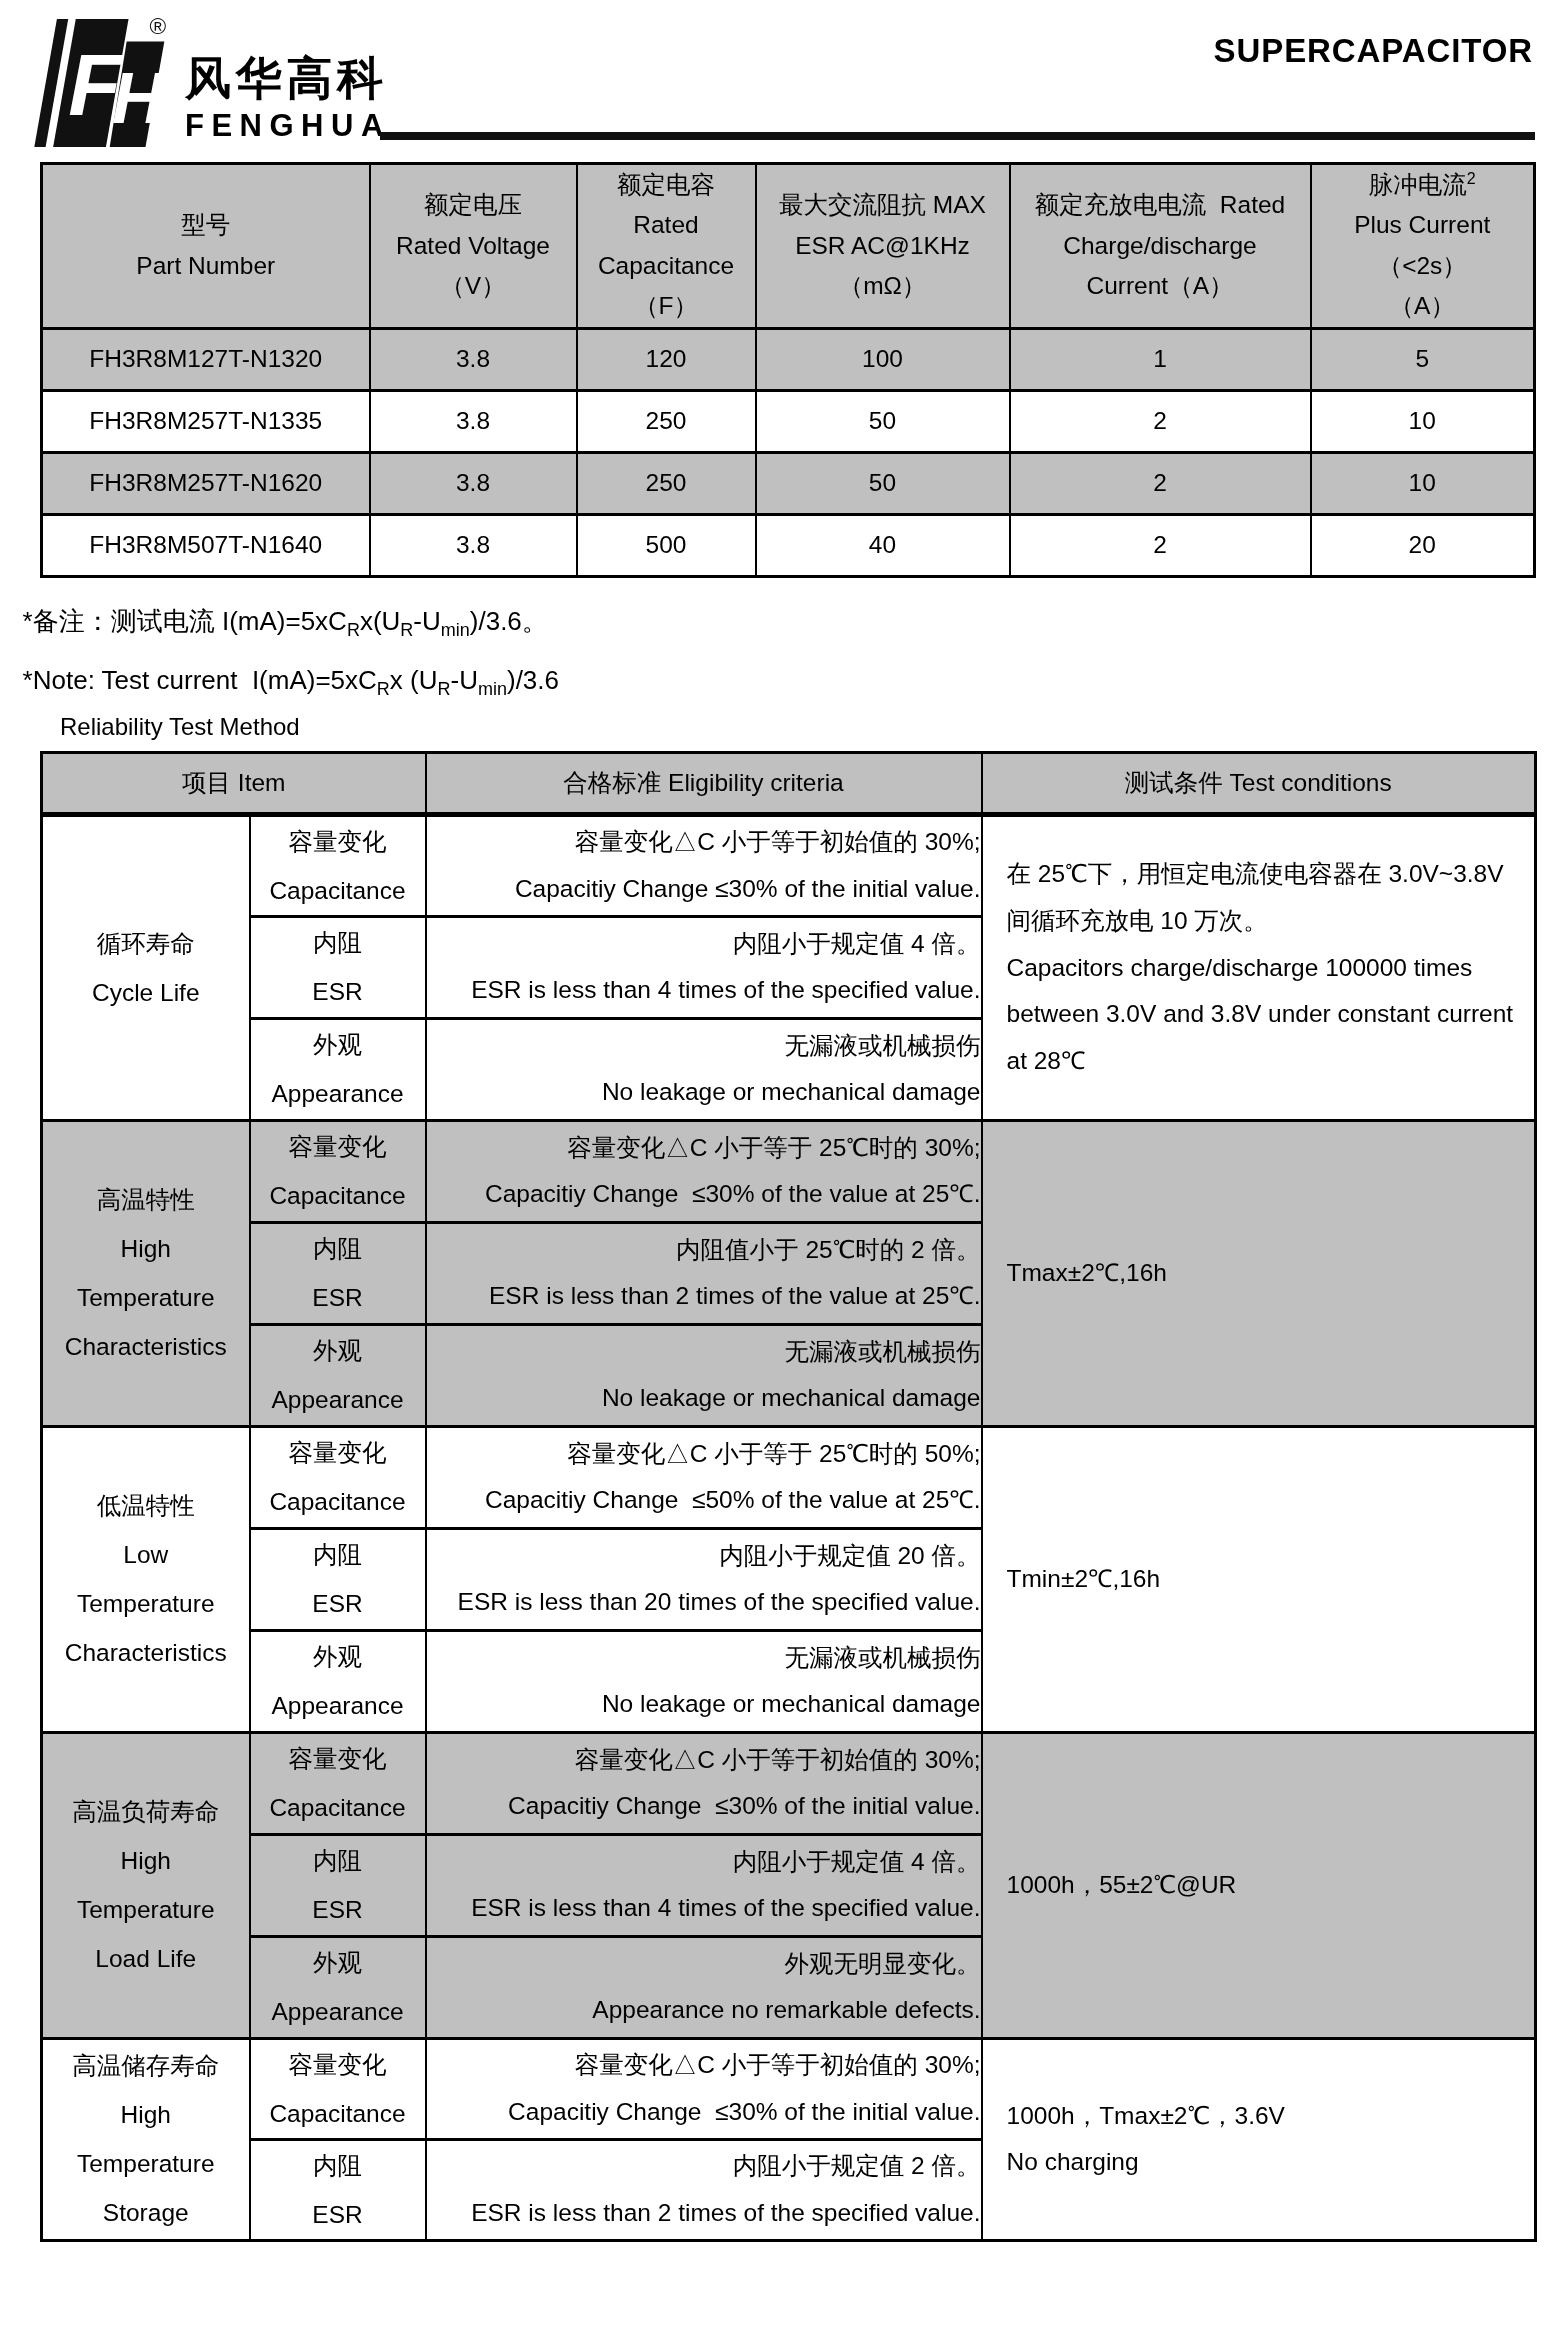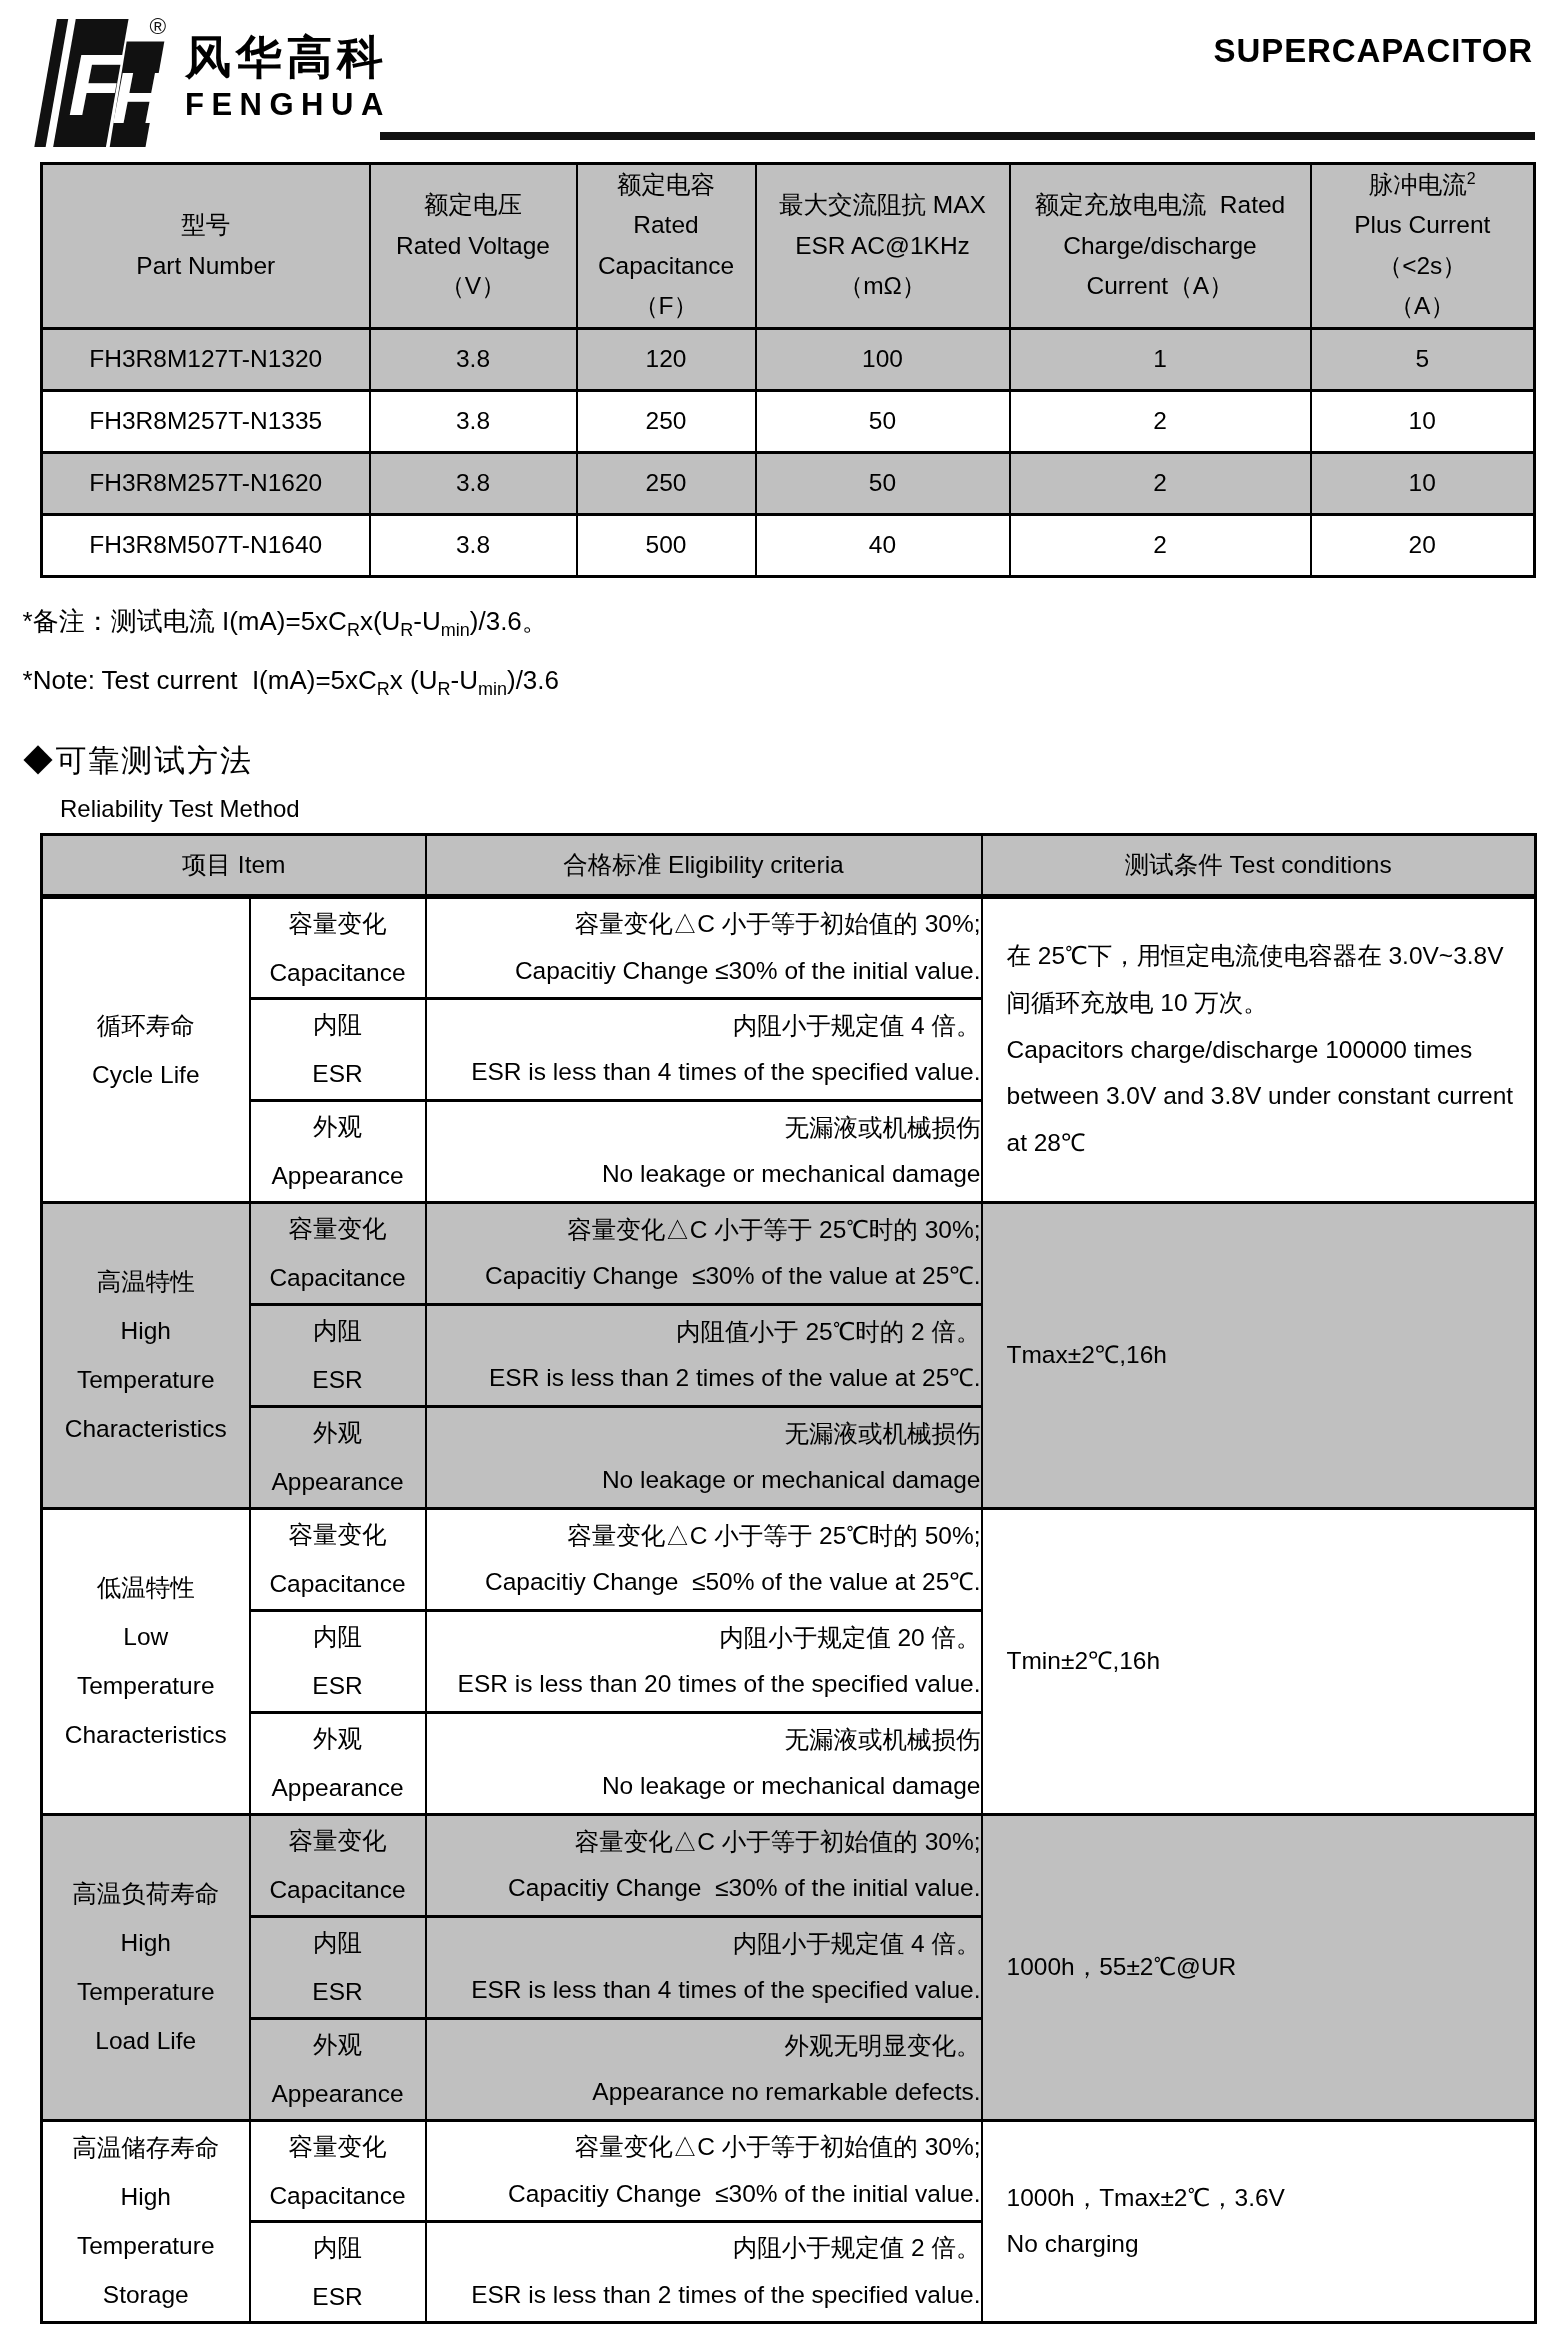--- a/index.html
+++ b/index.html
@@ -3,21 +3,21 @@
 <meta charset="utf-8">
 <style>
   html,body{margin:0;padding:0;background:#ffffff;}
   .page{
     width:1561px;height:2343px;position:relative;background:#fff;color:#000;
     font-family:"Liberation Sans", sans-serif;overflow:hidden;
   }
   
   .hdr{position:relative;height:160px;}
   .logo{position:absolute;left:22.6px;top:17px;}
-  .brand{position:absolute;left:185px;top:34px;}
+  .brand{position:absolute;left:185px;top:55px;}
   .brand-cn{font-size:46px;font-weight:700;letter-spacing:4.7px;line-height:1;}
   .brand-en{font-size:31px;font-weight:700;letter-spacing:7.5px;line-height:1;margin-top:9.4px;}
   .page-title{position:absolute;right:28px;top:32px;font-size:33px;font-weight:700;letter-spacing:0.9px;}
   .hdr-rule{position:absolute;left:380px;right:26px;top:132px;height:7.5px;background:#111;}
   
   table{border-collapse:collapse;table-layout:fixed;margin-left:40px;width:1493px;border:3.8px solid #000;}
   td,th{border:2.8px solid #000;border-top-width:3.8px;border-bottom-width:3.8px;
         text-align:center;vertical-align:middle;font-size:24.5px;font-weight:400;padding:0;color:#000;}
   .line{white-space:pre-wrap;line-height:1.65;}
   
@@ -153,21 +153,20 @@
         <td>40</td>
         <td>2</td>
         <td>20</td>
       </tr>
     </tbody>
   </table>
 
   <div class="note"><span>*备注：测试电流 I(mA)=5xC</span><sub>R</sub><span>x(U</span><sub>R</sub><span>-U</span><sub>min</sub><span>)/3.6。</span></div>
   <div class="note"><span>*Note: Test current  I(mA)=5xC</span><sub>R</sub><span>x (U</span><sub>R</sub><span>-U</span><sub>min</sub><span>)/3.6</span></div>
 
-  <div class="sec-head-cn"><span>◆</span><span>可靠测试方法</span></div>
   <div class="sec-head-en">Reliability Test Method</div>
 
   <table class="rel">
     <colgroup>
       <col style="width:208px">
         <col style="width:176px">
         <col style="width:556px">
         <col style="width:554px">
     </colgroup>
     <thead>

